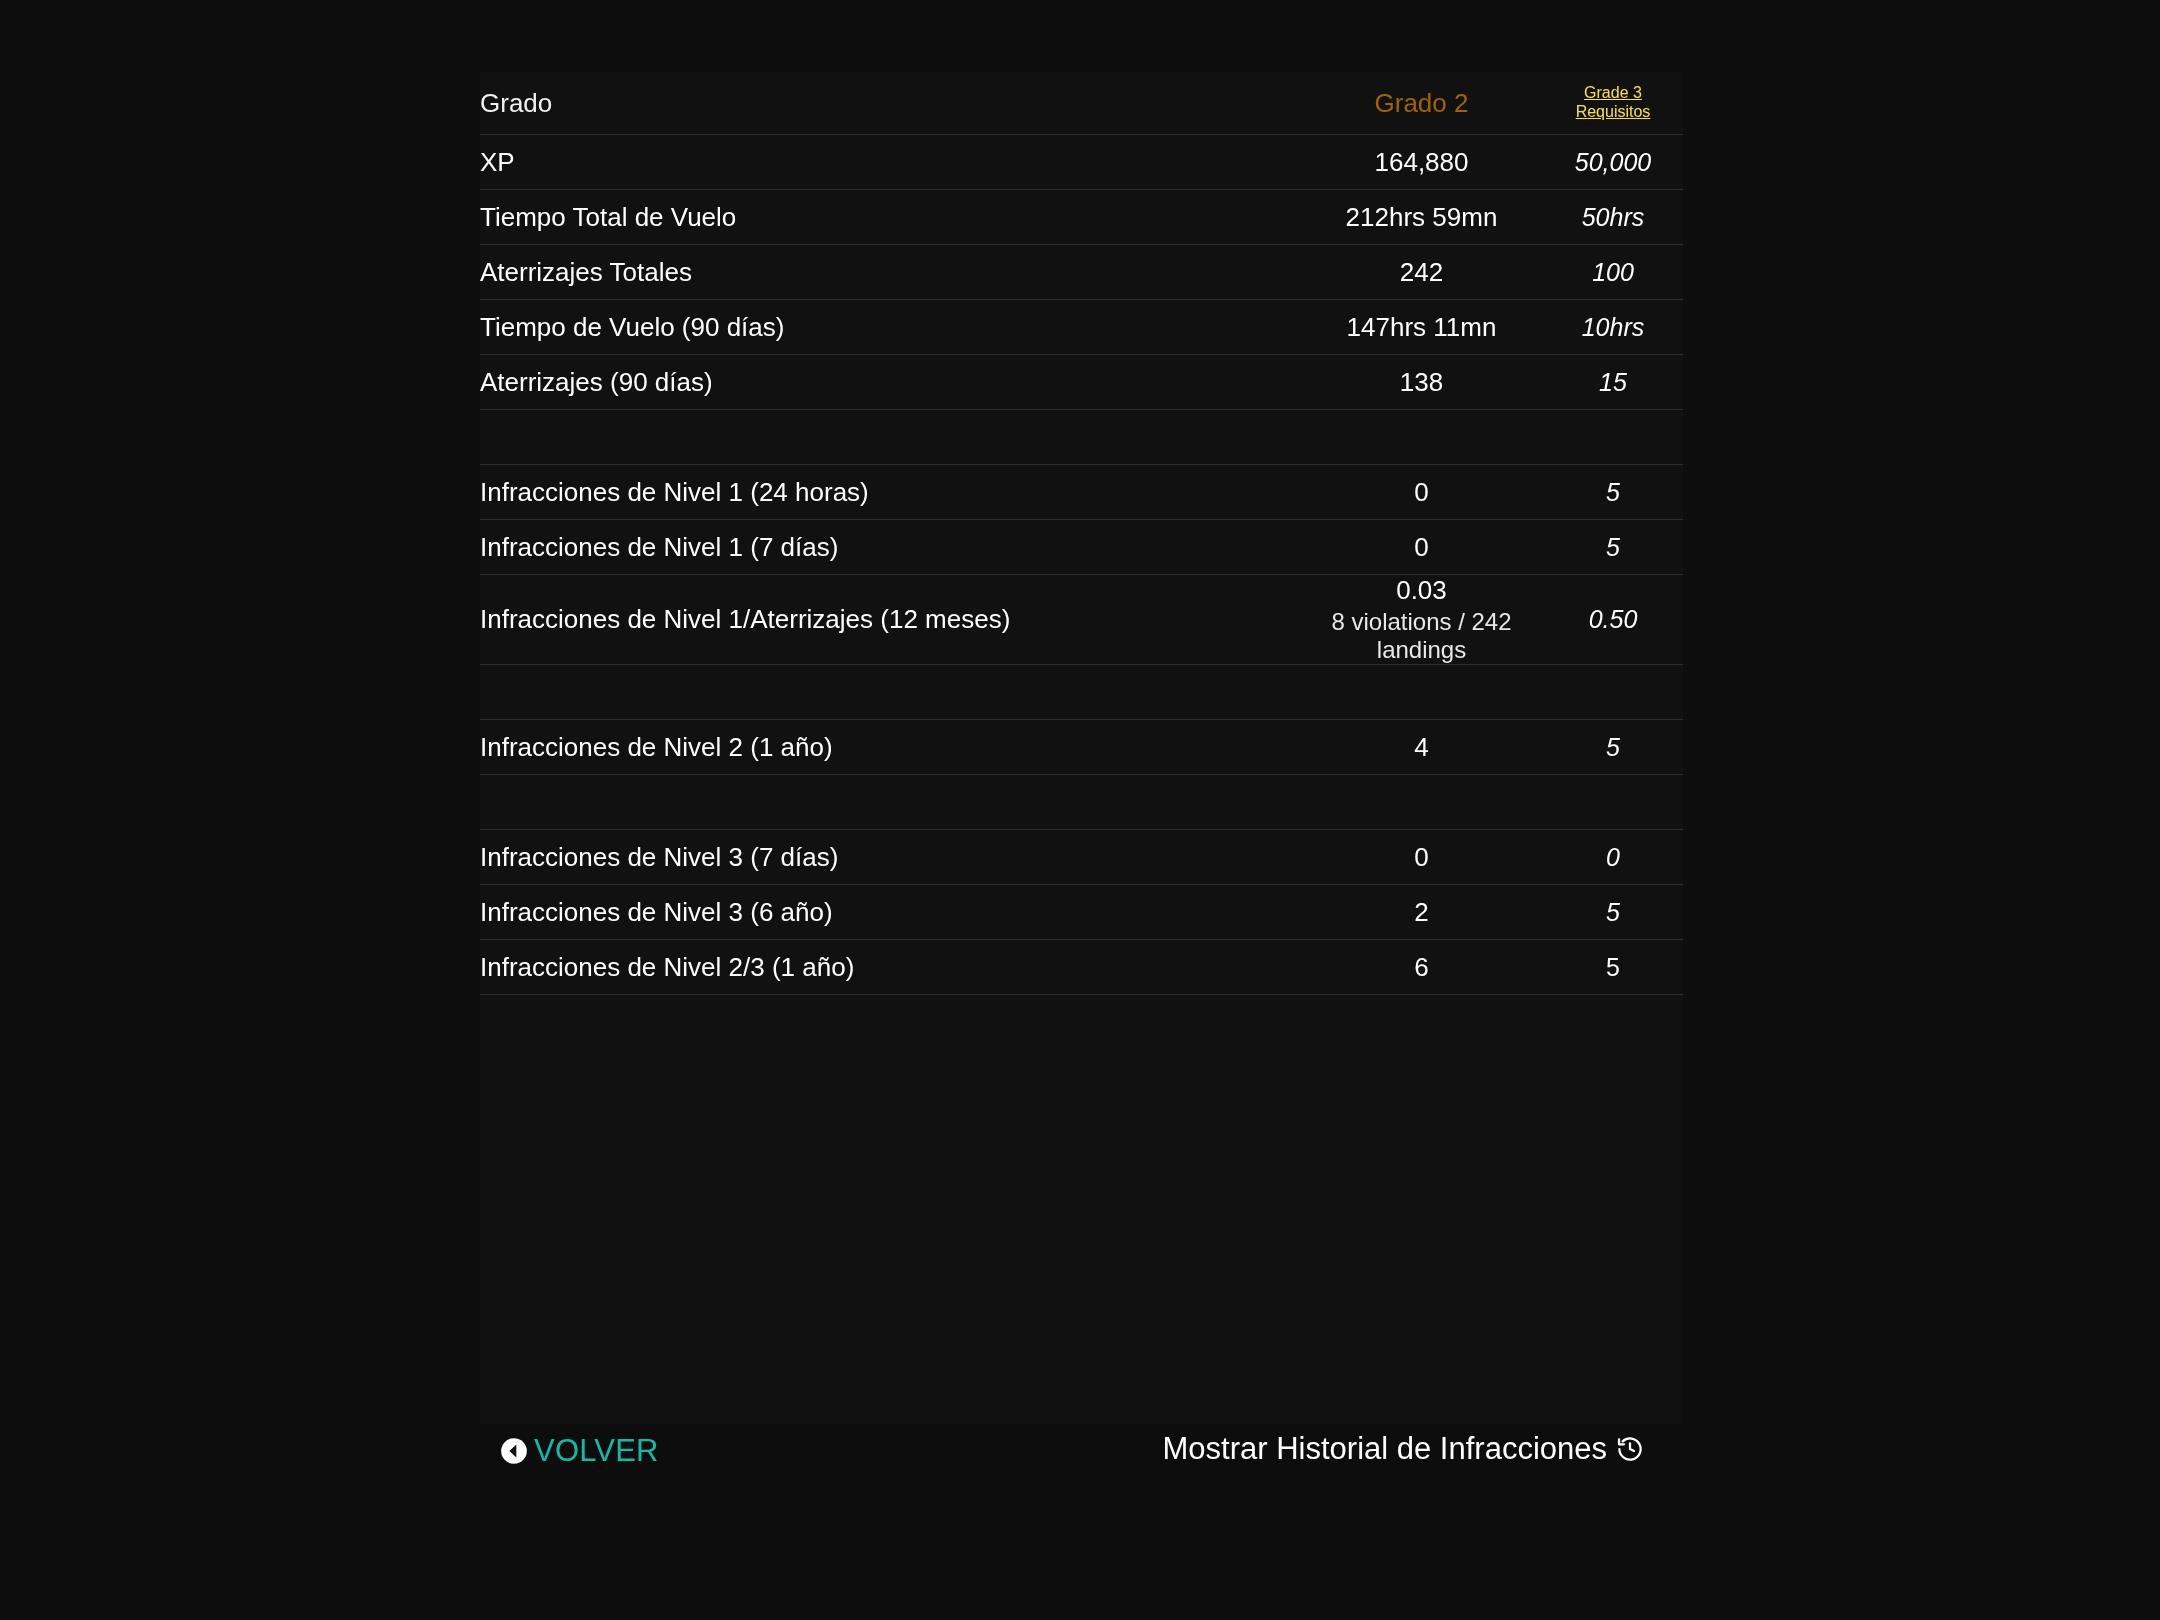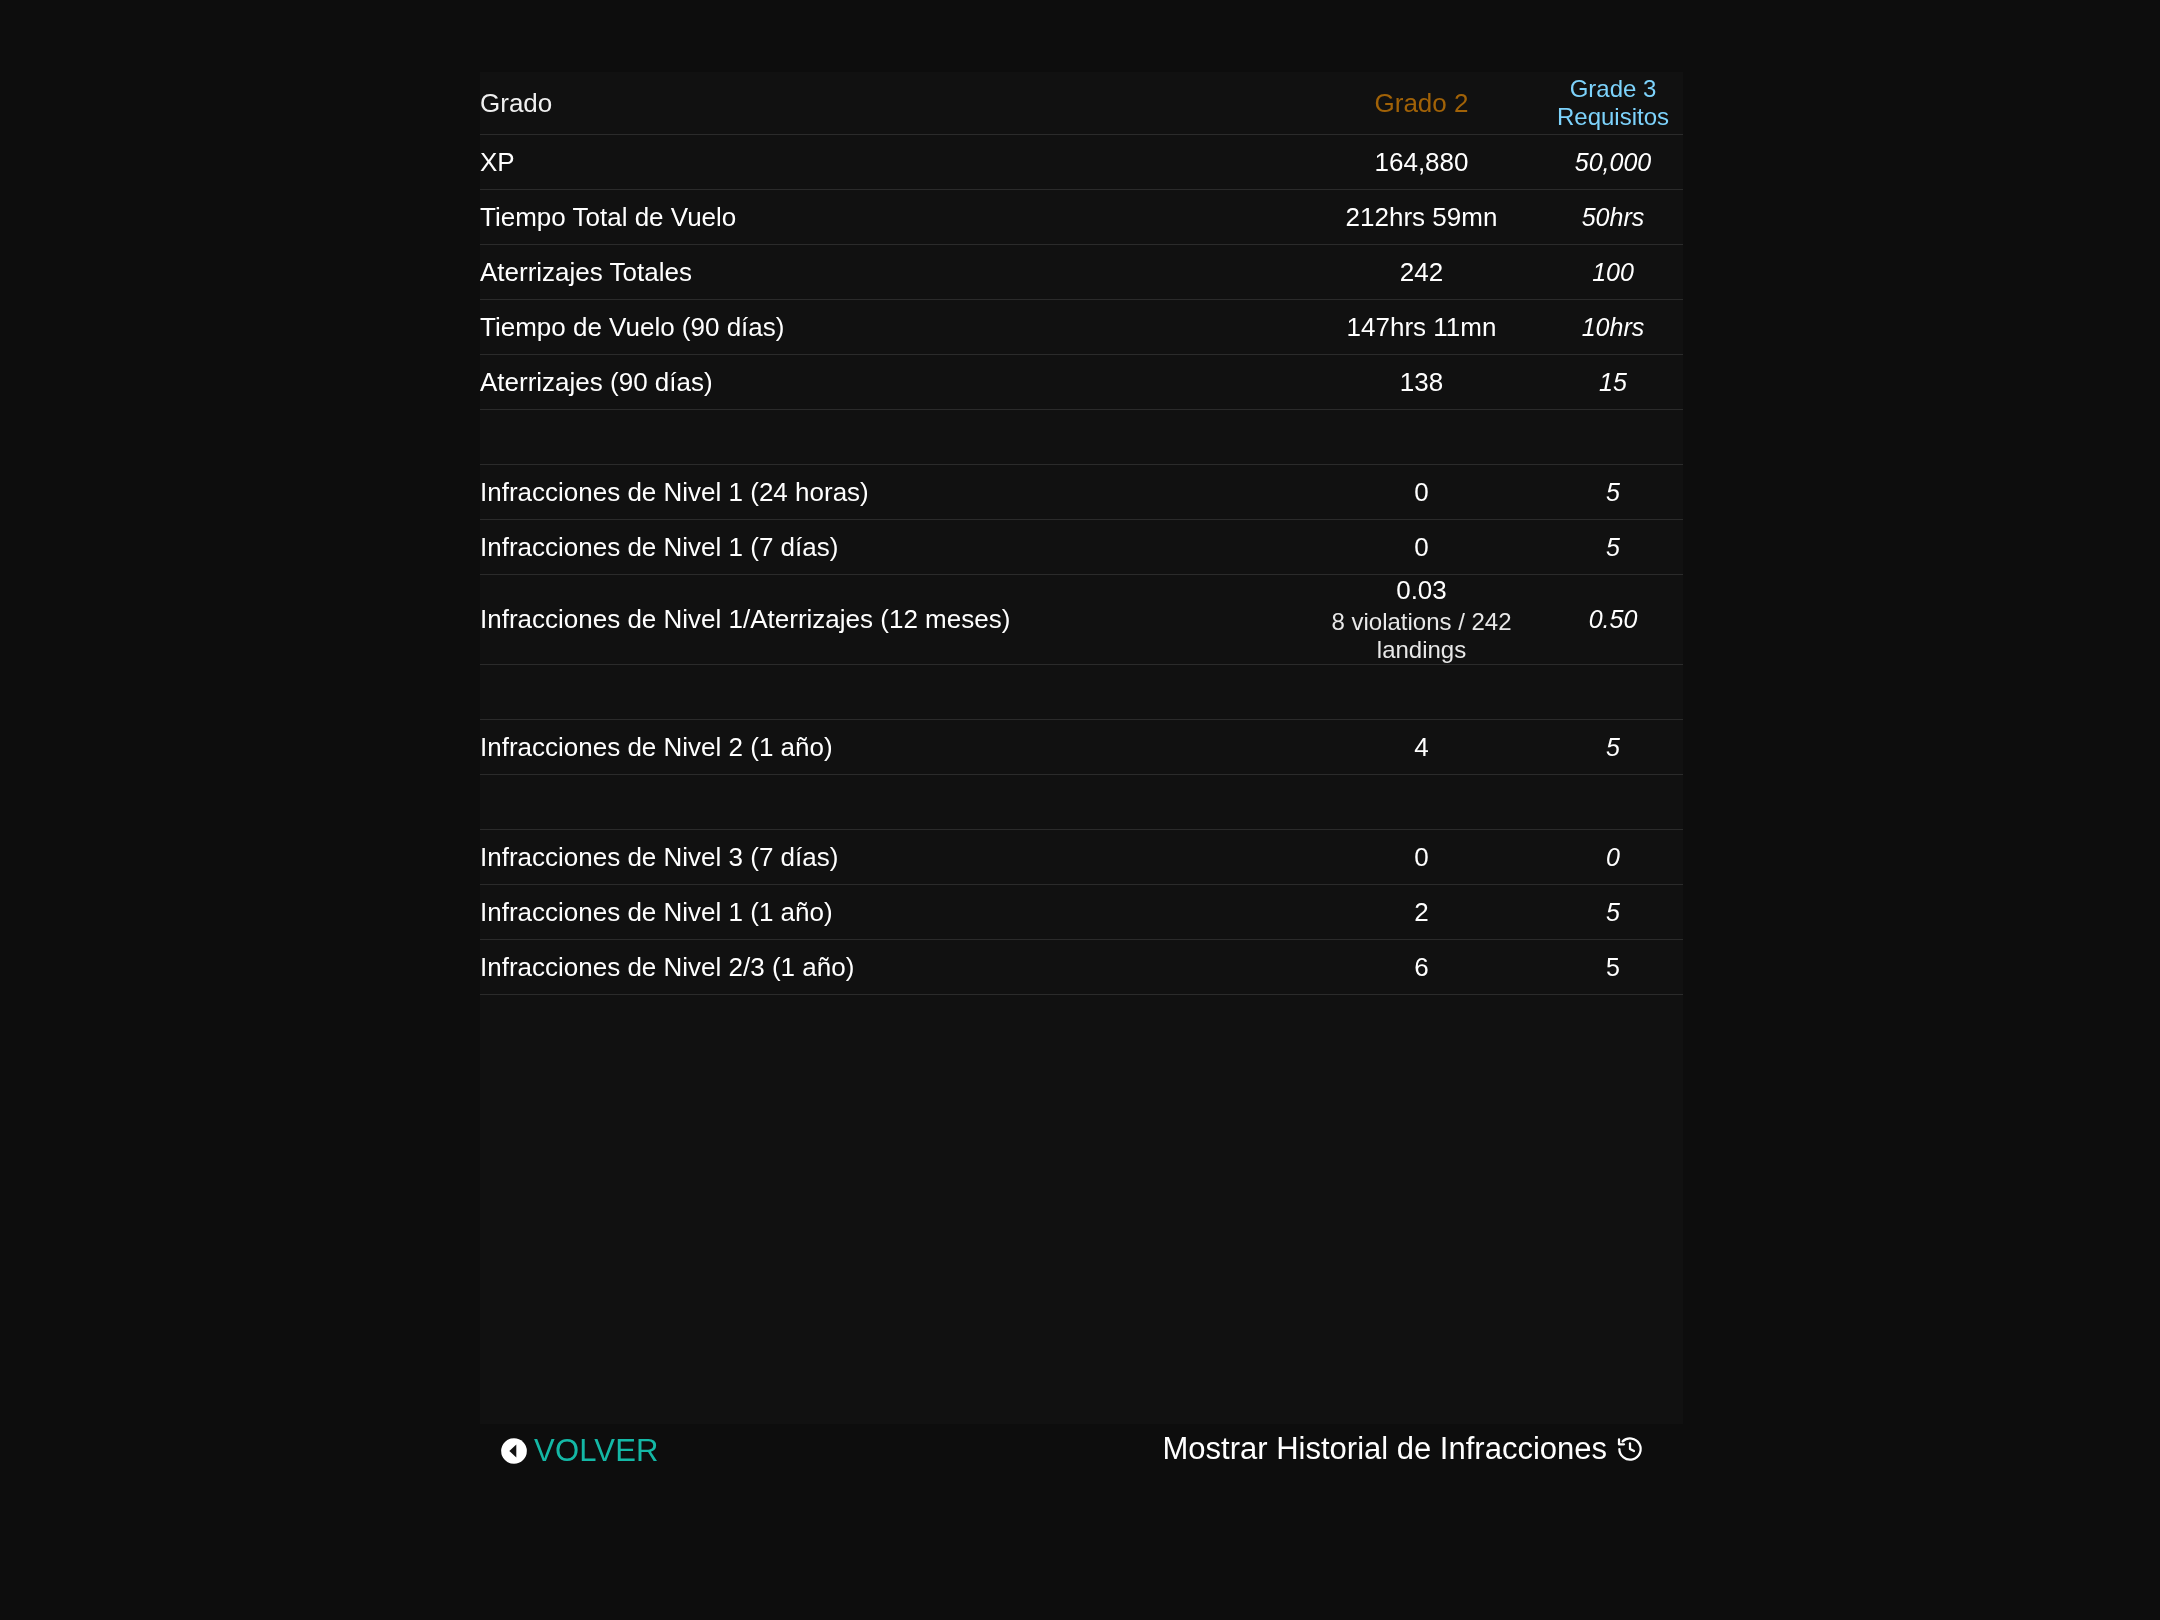--- a/index.html
+++ b/index.html
@@ -53,21 +53,21 @@
     text-align: center;
     font-size: 26px;
     color: #f0f0f0;
   }
   .cell-req {
     text-align: center;
     font-size: 25px;
   }
   .hdr .cell-label { font-size: 26px; color: #f0f0f0; }
   .hdr .cell-current { font-size: 26px; color: #a16207; }
-  .hdr .cell-req { font-size: 24px; color: #7dd3fc; line-height: 1.18; }
+  .hdr .cell-req { font-size: 16px; color: #fde047; line-height: 1.18; text-decoration: underline; }
 
   .req-green { color: #63c363; font-style: italic; }
   .req-orange { color: #d99a1e; }
 
   .sub {
     display: block;
     font-size: 24px;
     color: #e8e8e8;
     margin-top: 2px;
   }
@@ -194,21 +194,21 @@
           </tr>
           <tr class="spacer-row">
             <td colspan="3"></td>
           </tr>
           <tr class="data-row row-line">
             <td class="cell-label">Infracciones de Nivel 3 (7 días)</td>
             <td class="cell-current">0</td>
             <td class="cell-req req-green">0</td>
           </tr>
           <tr class="data-row row-line">
-            <td class="cell-label">Infracciones de Nivel 1 (1 año)</td>
+            <td class="cell-label">Infracciones de Nivel 3 (6 año)</td>
             <td class="cell-current">2</td>
             <td class="cell-req req-green">5</td>
           </tr>
           <tr class="data-row row-line">
             <td class="cell-label">Infracciones de Nivel 2/3 (1 año)</td>
             <td class="cell-current">6</td>
             <td class="cell-req req-orange">5</td>
           </tr>
         </tbody>
     </table>

